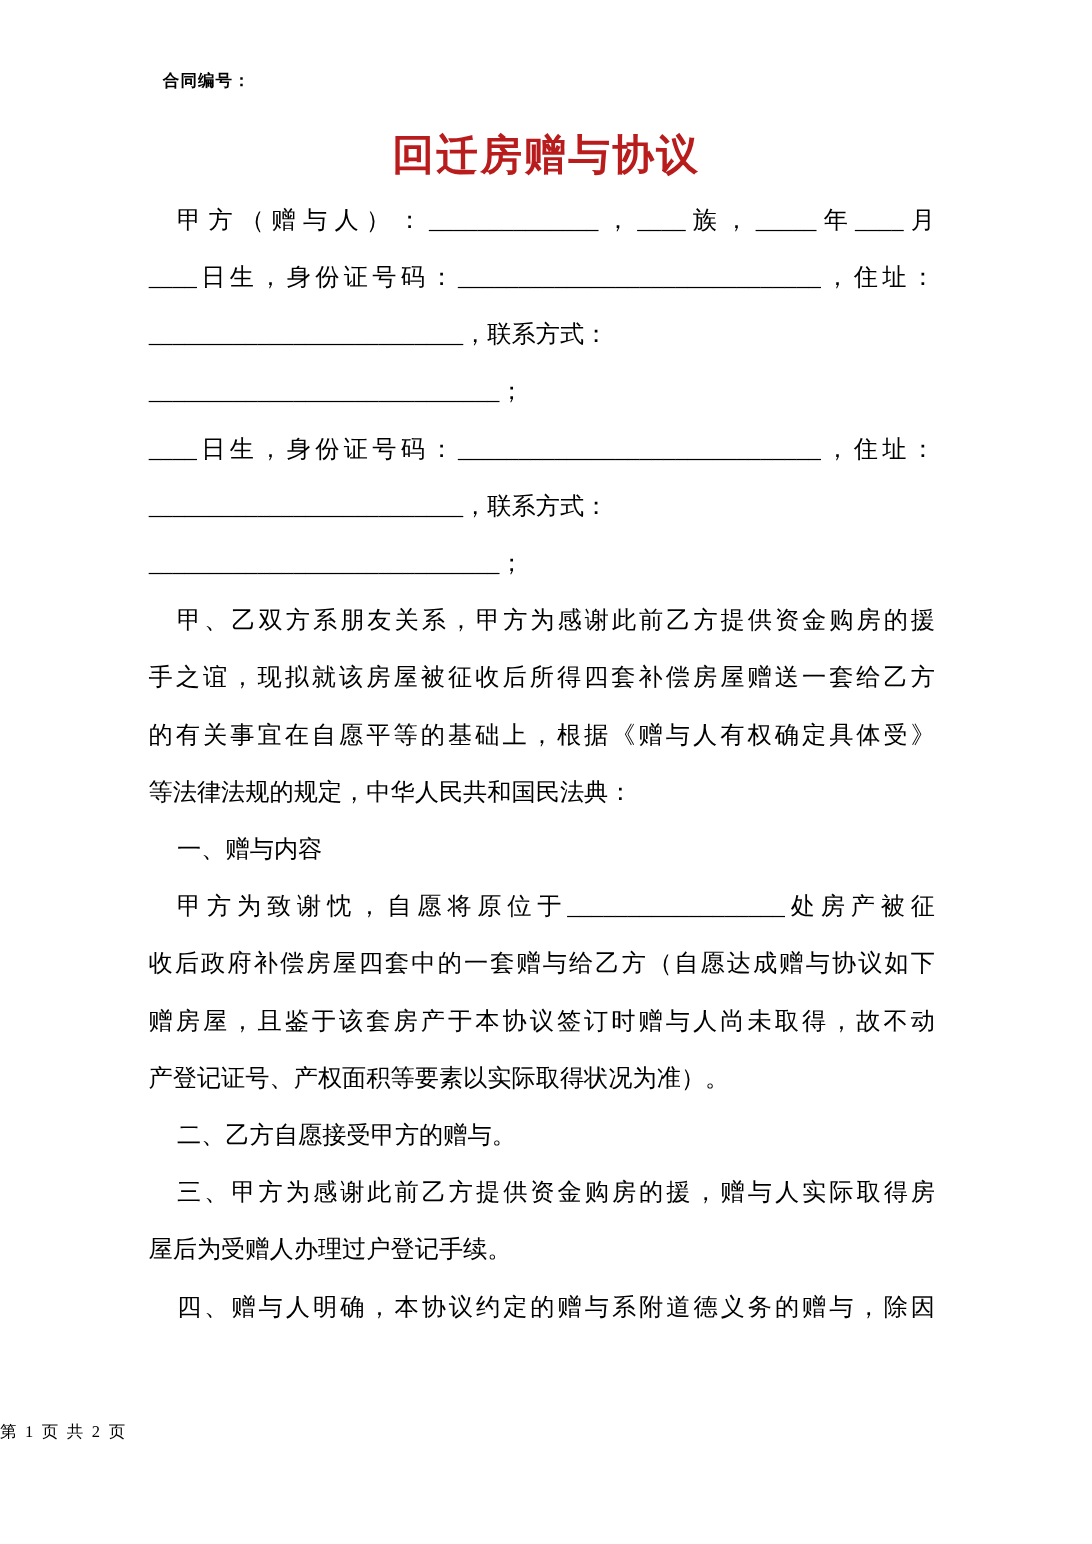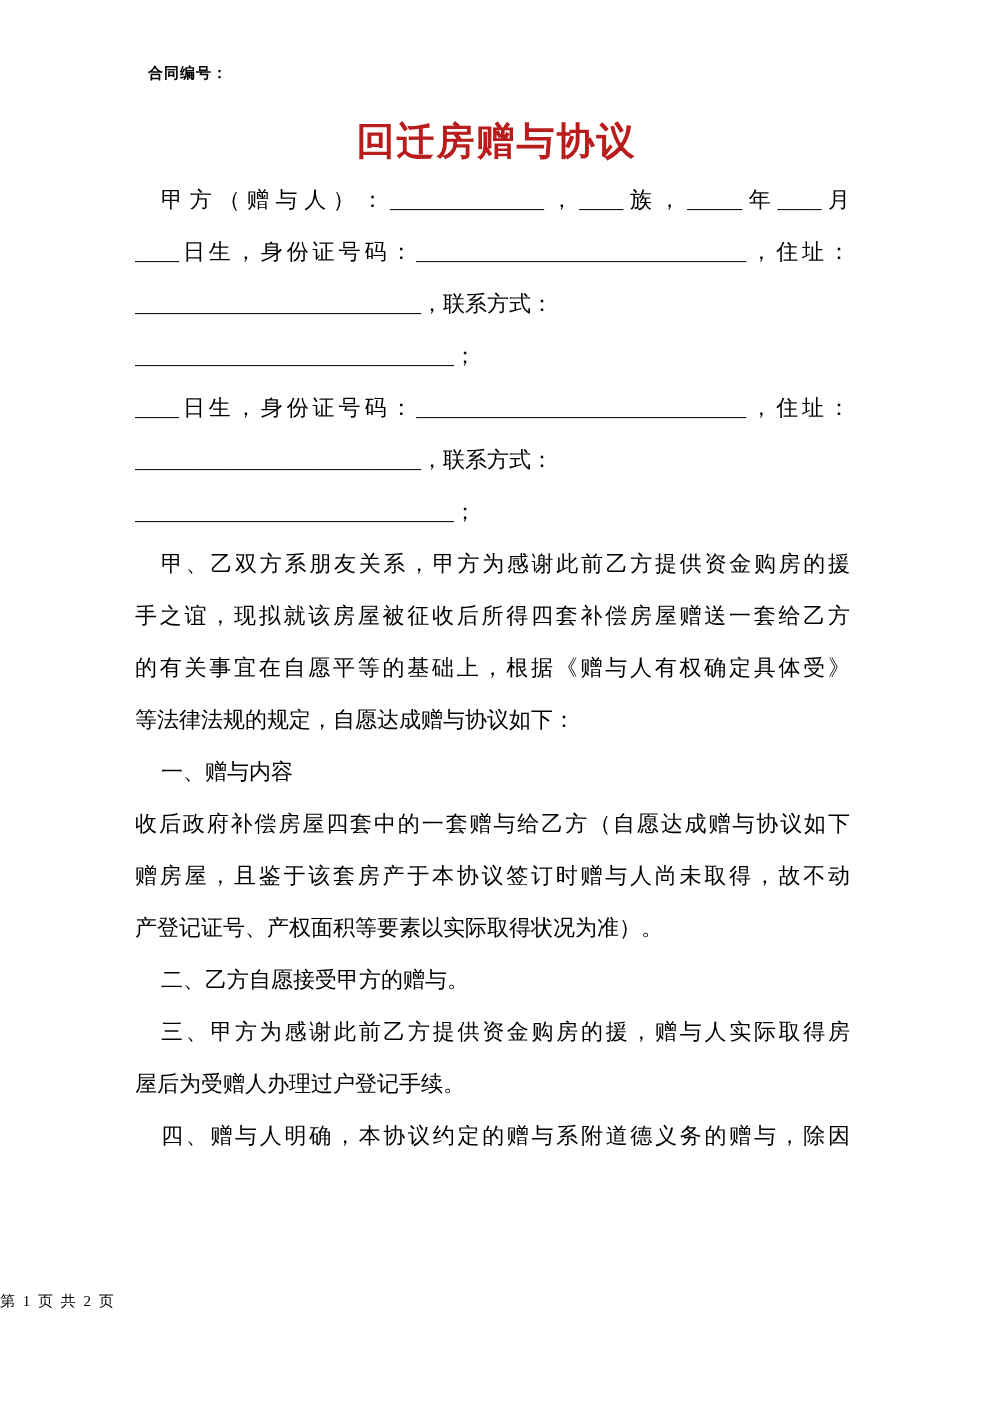--- a/index.html
+++ b/index.html
@@ -90,22 +90,23 @@
     <div class="line in jf">甲方（赠与人）：______________，____族，_____年____月</div>
     <div class="line jf">____日生，身份证号码：______________________________，住址：</div>
     <div class="line">__________________________，联系方式：</div>
     <div class="line">_____________________________；</div>
     <div class="line jf">____日生，身份证号码：______________________________，住址：</div>
     <div class="line">__________________________，联系方式：</div>
     <div class="line">_____________________________；</div>
     <div class="line in jf">甲、乙双方系朋友关系，甲方为感谢此前乙方提供资金购房的援</div>
     <div class="line jf">手之谊，现拟就该房屋被征收后所得四套补偿房屋赠送一套给乙方</div>
     <div class="line jf">的有关事宜在自愿平等的基础上，根据《赠与人有权确定具体受》</div>
-    <div class="line">等法律法规的规定，自愿达成赠与协议如下：</div>
+    <div class="line">等法律法规的规定，中华人民共和国民法典：</div>
     <div class="line in">一、赠与内容</div>
+    <div class="line in jf">甲方为致谢忱，自愿将原位于__________________处房产被征</div>
     <div class="line jf">收后政府补偿房屋四套中的一套赠与给乙方（自愿达成赠与协议如下</div>
     <div class="line jf">赠房屋，且鉴于该套房产于本协议签订时赠与人尚未取得，故不动</div>
     <div class="line">产登记证号、产权面积等要素以实际取得状况为准）。</div>
     <div class="line in">二、乙方自愿接受甲方的赠与。</div>
     <div class="line in jf">三、甲方为感谢此前乙方提供资金购房的援，赠与人实际取得房</div>
     <div class="line">屋后为受赠人办理过户登记手续。</div>
     <div class="line in jf">四、赠与人明确，本协议约定的赠与系附道德义务的赠与，除因</div>
   </div>
 
   <div id="footer">第 1 页 共 2 页</div>

